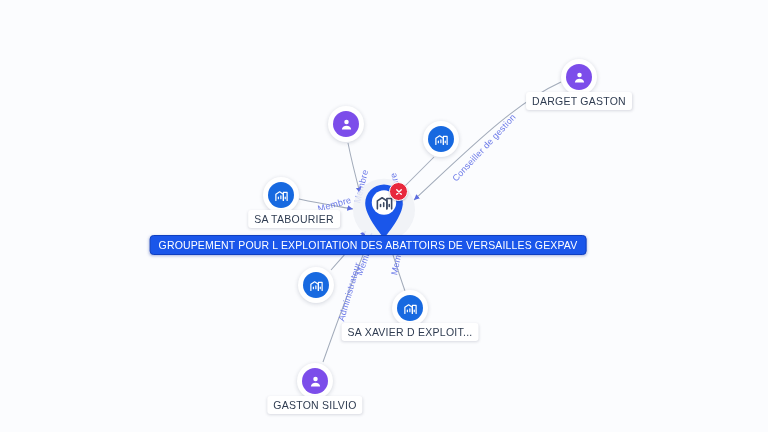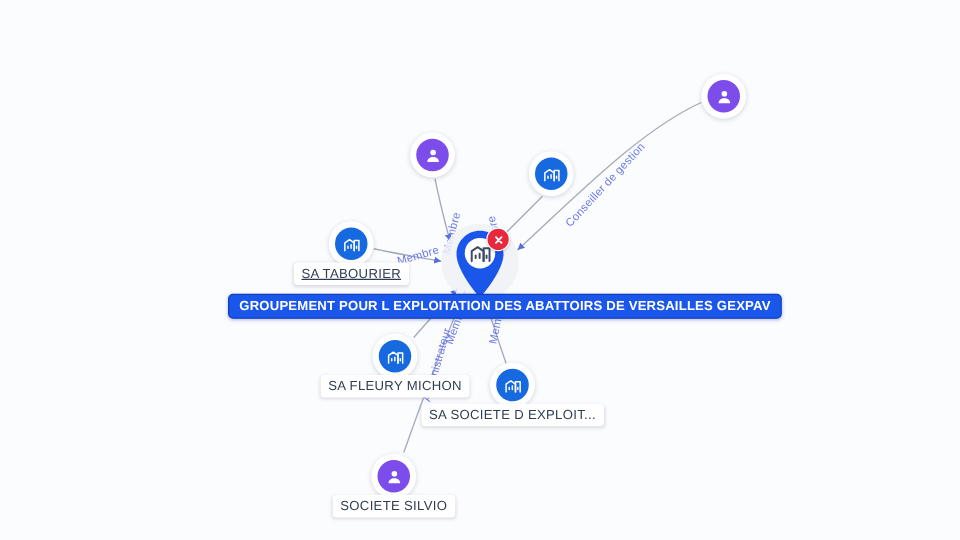--- a/index.html
+++ b/index.html
@@ -111,20 +111,21 @@
   <div class="node" style="left:579px;top:77px;">
     <div class="node-circle">
       <div class="node-inner person">
         <svg width="15" height="15" viewBox="0 0 24 24" fill="#ffffff">
             <circle cx="12" cy="8" r="3.6"></circle>
             <path d="M4.6 20c0-4.1 3.4-6.2 7.4-6.2s7.4 2.1 7.4 6.2z"></path>
           </svg>
       </div>
     </div>
   </div>
+  <div class="node-label" style="left:579px;top:92px;">DARGET GASTON</div>
 
   <div class="node" style="left:346px;top:124px;">
     <div class="node-circle">
       <div class="node-inner person">
         <svg width="15" height="15" viewBox="0 0 24 24" fill="#ffffff">
             <circle cx="12" cy="8" r="3.6"></circle>
             <path d="M4.6 20c0-4.1 3.4-6.2 7.4-6.2s7.4 2.1 7.4 6.2z"></path>
           </svg>
       </div>
     </div>
@@ -146,59 +147,58 @@
     <div class="node-circle">
       <div class="node-inner company">
         <svg width="15" height="15" viewBox="0 0 24 24" fill="none" stroke="#ffffff" stroke-width="1.9" stroke-linejoin="round" stroke-linecap="round">
           <path d="M3 20V10l6-4 6 4v10"></path>
             <path d="M15 20V7h6v13"></path>
           <path d="M7 17v-2.5M11 17v-4.5M18 17v-2.5"></path>
         </svg>
       </div>
     </div>
   </div>
-  <div class="node-label" style="left:281px;top:210px;text-decoration:underline;">SA TABOURIER</div>
+  <div class="node-label" style="left:294px;top:210px;">SA TABOURIER</div>
 
   <div class="node" style="left:316px;top:285px;">
     <div class="node-circle">
       <div class="node-inner company">
         <svg width="15" height="15" viewBox="0 0 24 24" fill="none" stroke="#ffffff" stroke-width="1.9" stroke-linejoin="round" stroke-linecap="round">
           <path d="M3 20V10l6-4 6 4v10"></path>
             <path d="M15 20V7h6v13"></path>
           <path d="M7 17v-2.5M11 17v-4.5M18 17v-2.5"></path>
         </svg>
       </div>
     </div>
   </div>
-  <div class="node-label" style="left:316px;top:300px;">SA FLEURY MICHON</div>
 
   <div class="node" style="left:410px;top:308px;">
     <div class="node-circle">
       <div class="node-inner company">
         <svg width="15" height="15" viewBox="0 0 24 24" fill="none" stroke="#ffffff" stroke-width="1.9" stroke-linejoin="round" stroke-linecap="round">
           <path d="M3 20V10l6-4 6 4v10"></path>
             <path d="M15 20V7h6v13"></path>
           <path d="M7 17v-2.5M11 17v-4.5M18 17v-2.5"></path>
         </svg>
       </div>
     </div>
   </div>
-  <div class="node-label" style="left:410px;top:323px;">SA SOCIETE D EXPLOIT...</div>
+  <div class="node-label" style="left:410px;top:323px;">SA XAVIER D EXPLOIT...</div>
 
   <div class="node" style="left:315px;top:381px;">
     <div class="node-circle">
       <div class="node-inner person">
         <svg width="15" height="15" viewBox="0 0 24 24" fill="#ffffff">
             <circle cx="12" cy="8" r="3.6"></circle>
             <path d="M4.6 20c0-4.1 3.4-6.2 7.4-6.2s7.4 2.1 7.4 6.2z"></path>
           </svg>
       </div>
     </div>
   </div>
-  <div class="node-label" style="left:315px;top:396px;">SOCIETE SILVIO</div>
+  <div class="node-label" style="left:315px;top:396px;">GASTON SILVIO</div>
 
   <div class="center-node" style="left:384px;top:211px;">
     <div class="pin-halo"></div>
     <div class="pin">
       <svg width="44" height="56" viewBox="0 0 44 56">
         <path d="M22 1.5C11.6 1.5 3.2 9.9 3.2 20.3c0 12.3 15.2 30.5 17.4 33.1a1.8 1.8 0 0 0 2.8 0c2.2-2.6 17.4-20.8 17.4-33.1C40.8 9.9 32.4 1.5 22 1.5z" fill="#1a56ea"></path>
         <circle cx="22" cy="19.5" r="12.2" fill="#ffffff"></circle>
       </svg>
       <div class="pin-glyph">
         <svg width="19" height="19" viewBox="0 0 24 24" fill="none" stroke="#3d4a63" stroke-width="2" stroke-linejoin="round" stroke-linecap="round">
@@ -208,15 +208,15 @@
         </svg>
       </div>
       <div class="close-badge">
         <svg width="8" height="8" viewBox="0 0 12 12" stroke="#ffffff" stroke-width="2.1" stroke-linecap="round">
           <path d="M2.6 2.6 L9.4 9.4 M9.4 2.6 L2.6 9.4"></path>
         </svg>
       </div>
     </div>
   </div>
 
-  <div class="node-label selected" style="left:404px;top:235px;font-weight:bold;">GROUPEMENT POUR L EXPLOITATION DES ABATTOIRS DE VERSAILLES GEXPAV</div>
+  <div class="node-label selected" style="left:368px;top:235px;">GROUPEMENT POUR L EXPLOITATION DES ABATTOIRS DE VERSAILLES GEXPAV</div>
 
 </div>
 
 </body></html>

